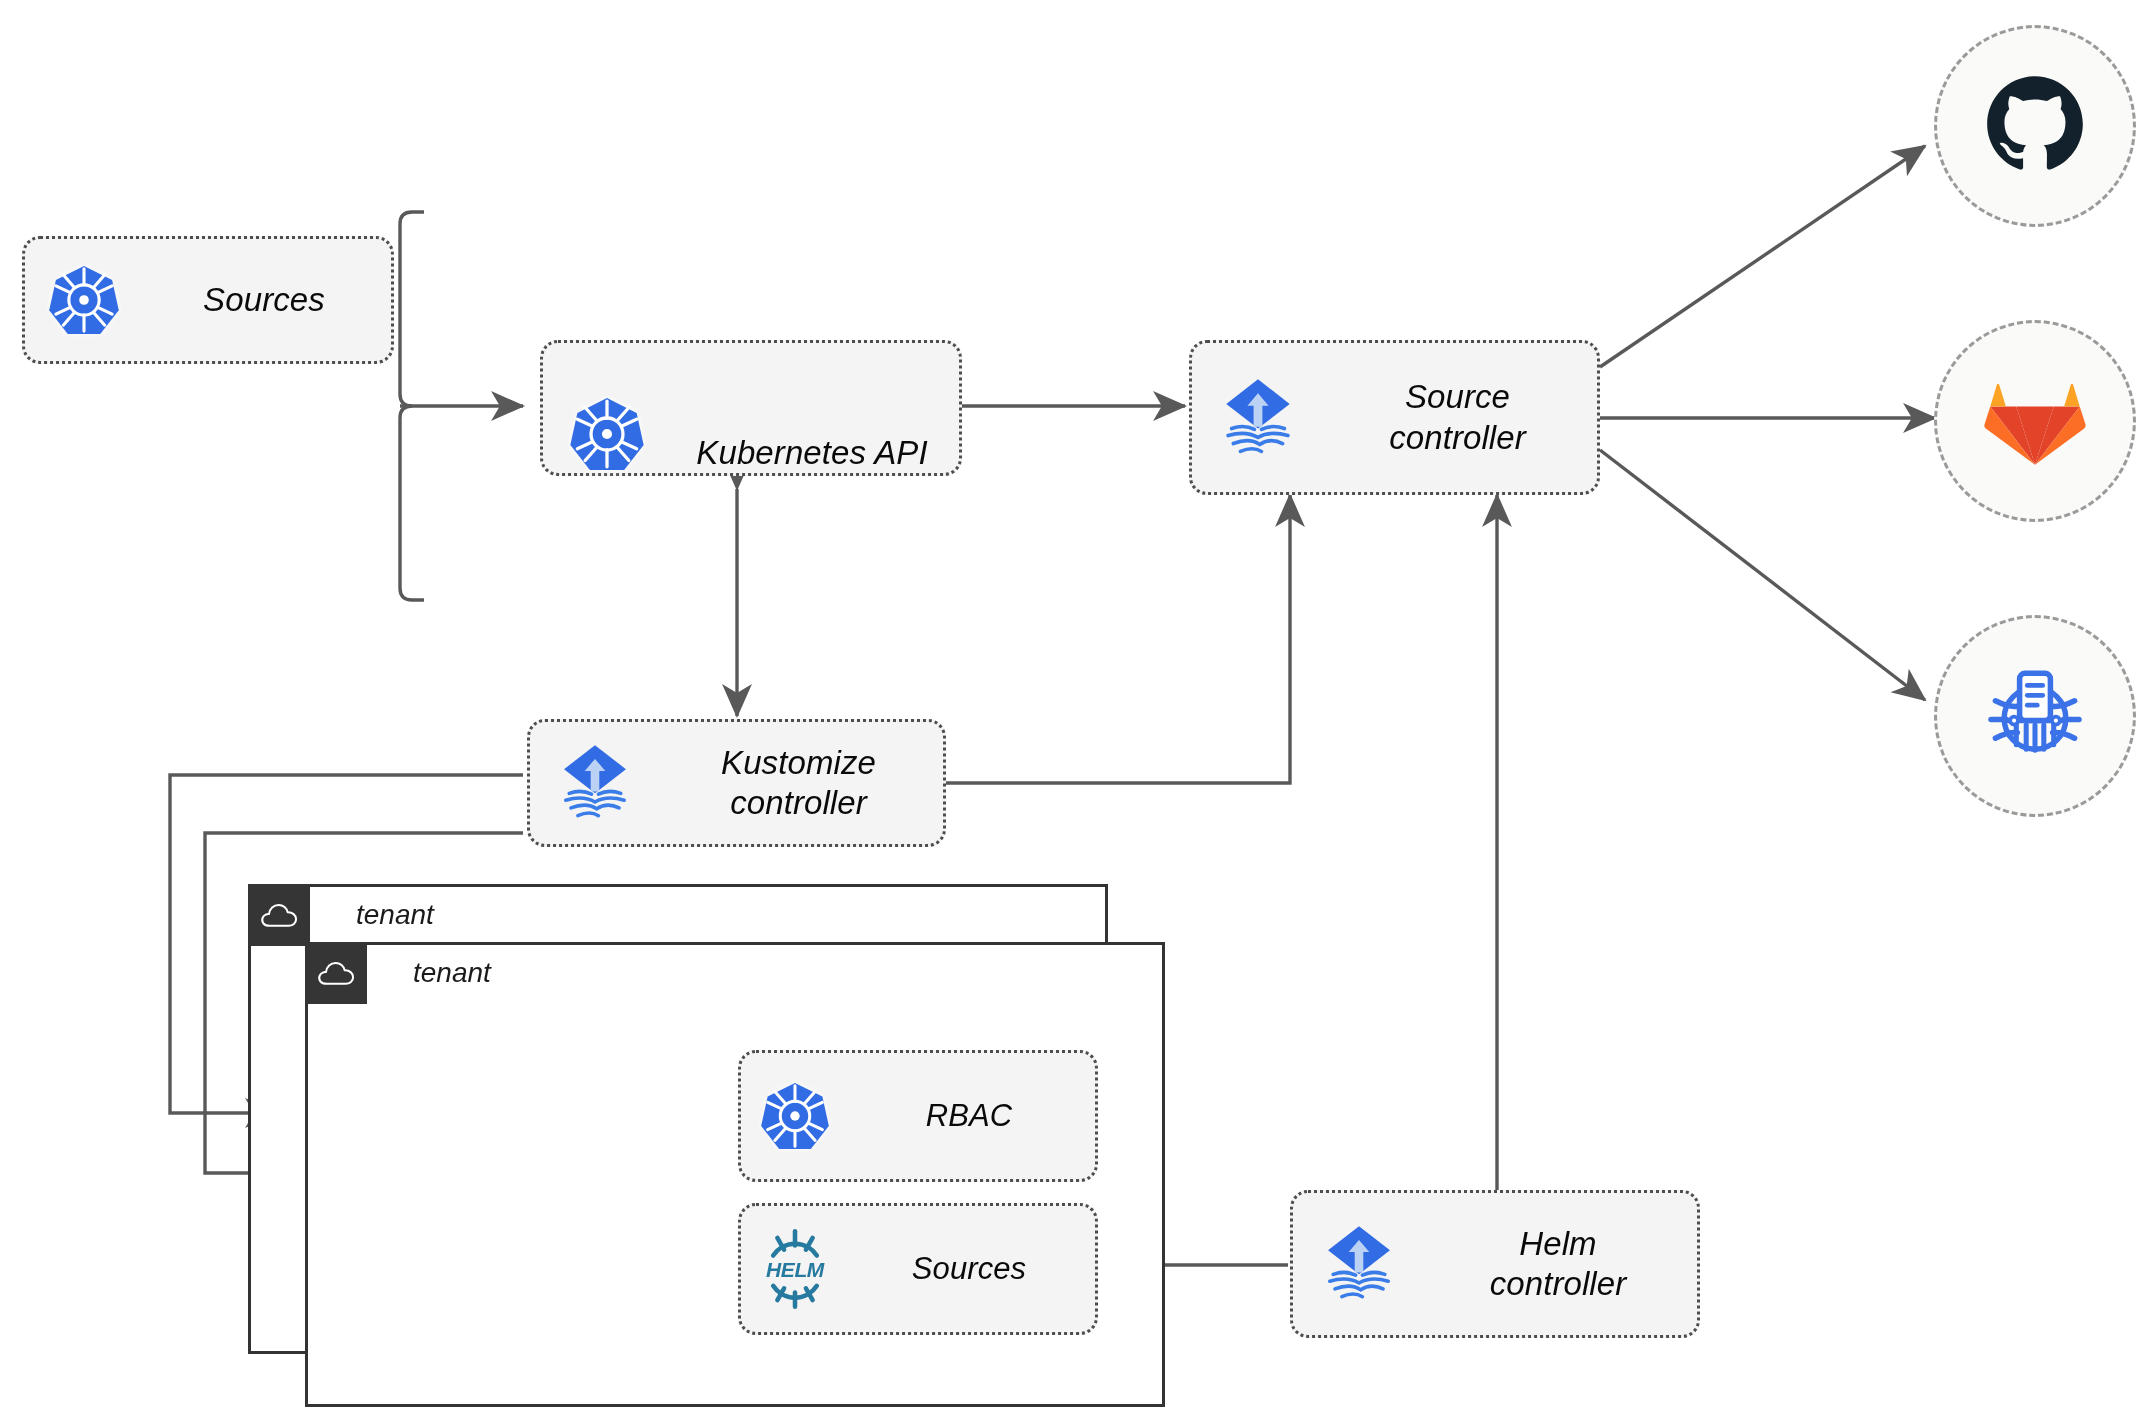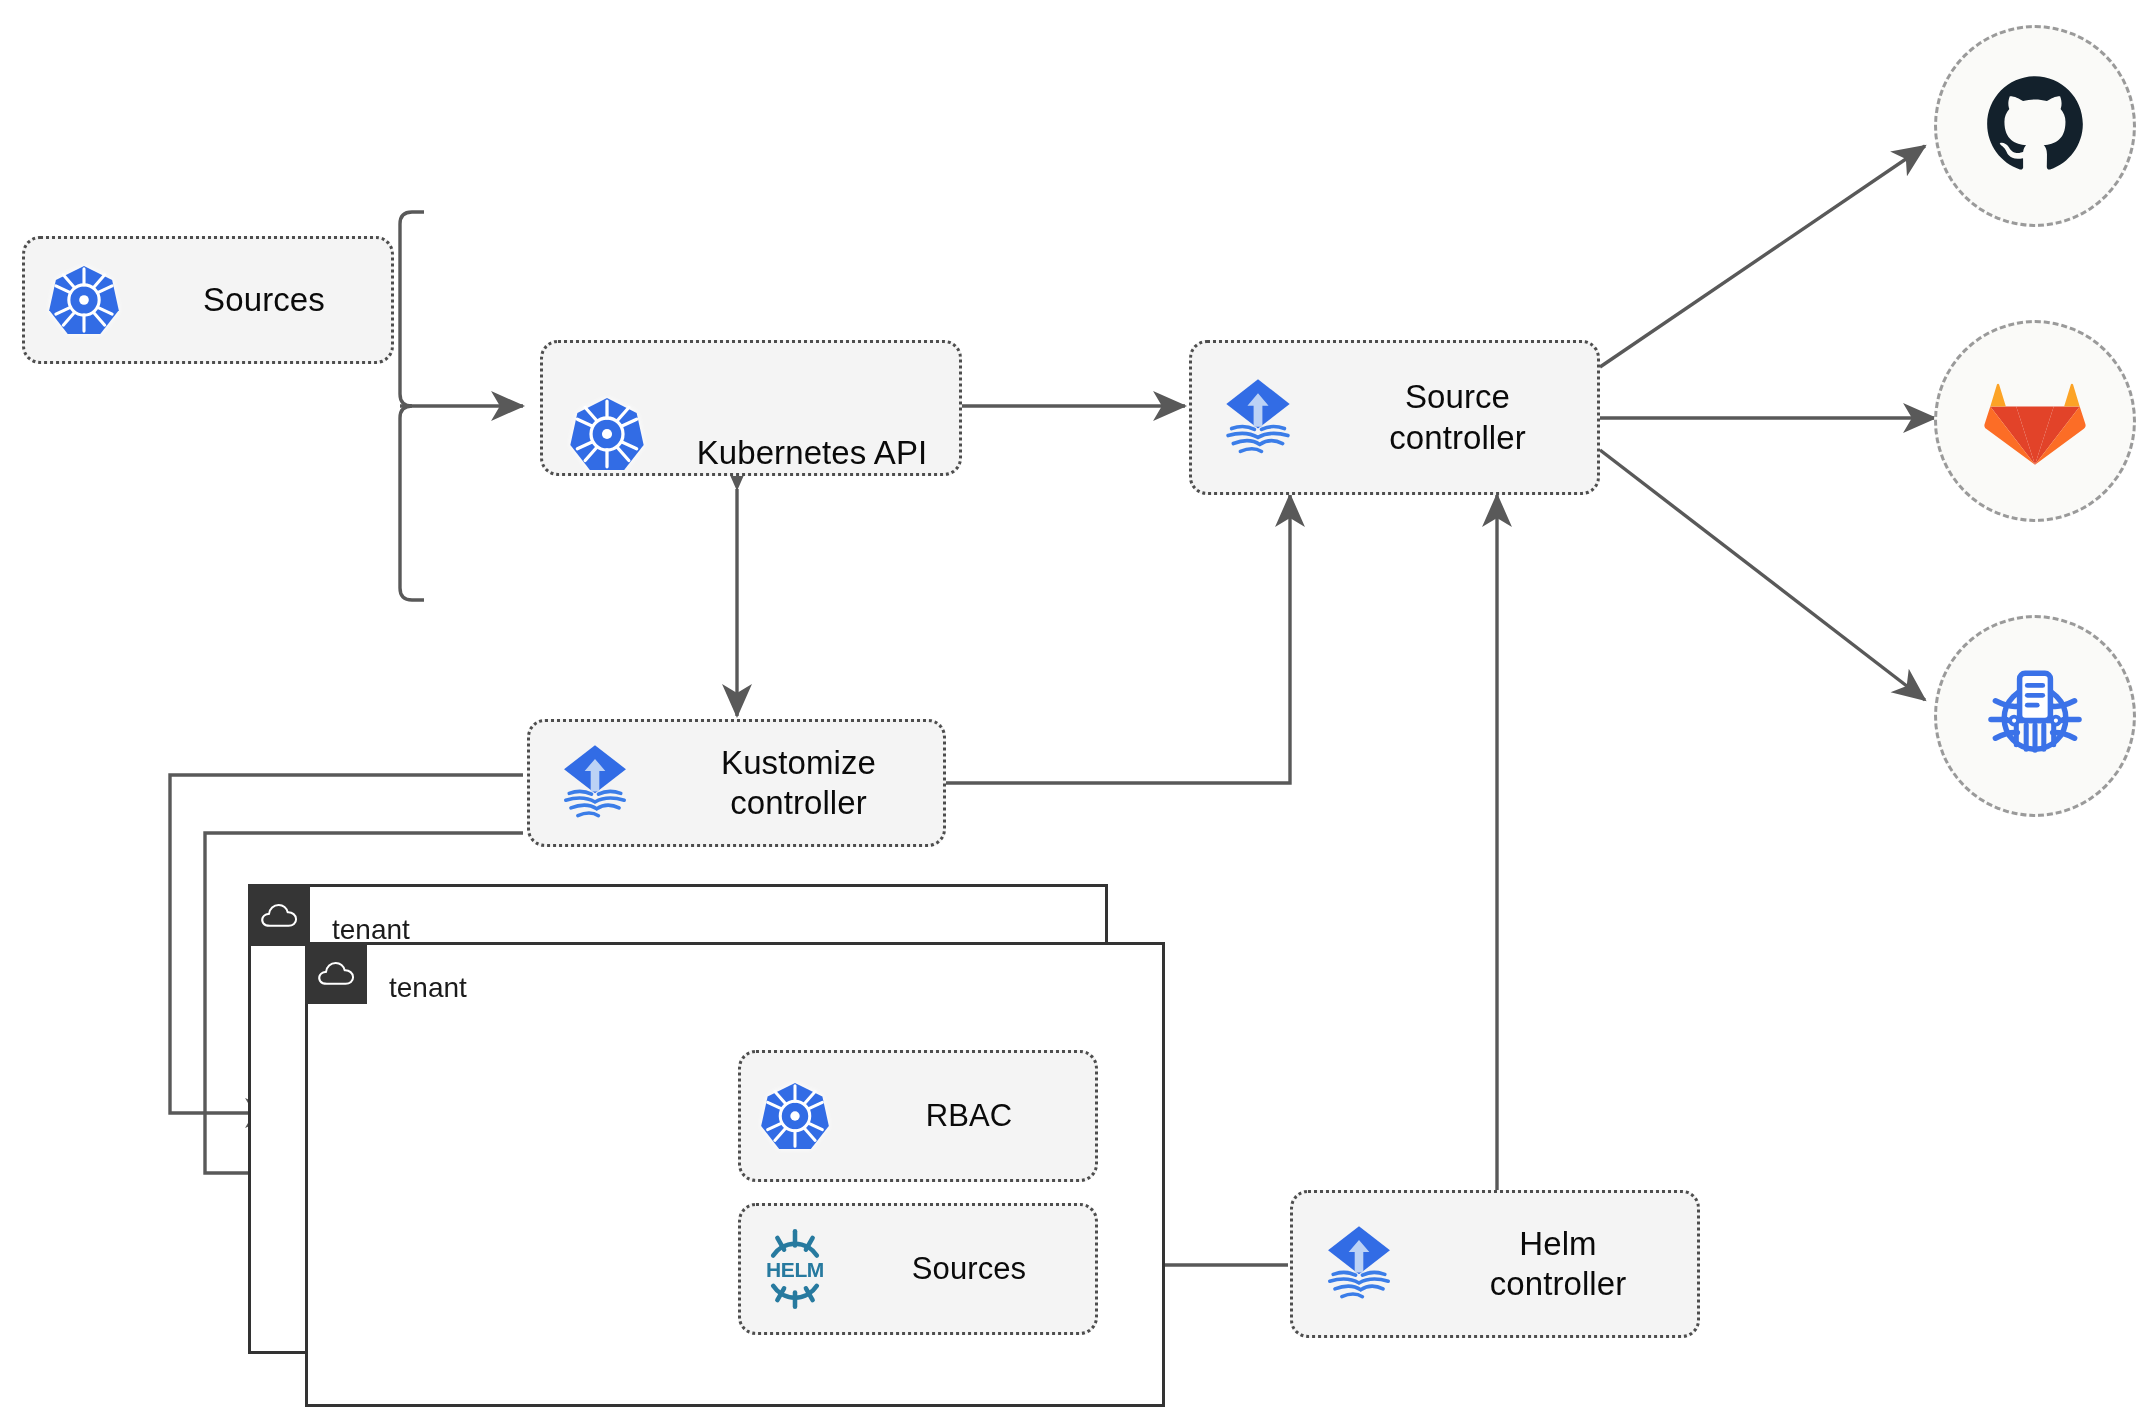--- a/index.html
+++ b/index.html
@@ -1,32 +1,32 @@
 <!DOCTYPE html>
 <html><head>
 <meta charset="utf-8">
 <style>
   html,body{margin:0;padding:0;background:#ffffff;}
   body{width:2144px;height:1407px;position:relative;overflow:hidden;
        font-family:"Liberation Sans","DejaVu Sans",sans-serif;}
-  #stage{position:absolute;inset:0;width:2144px;height:1407px;}
+  #stage{position:absolute;inset:0;width:2144px;height:1407px;font-style:italic;}
 
   
   .node{position:absolute;box-sizing:border-box;background:#f4f4f4;
         border:3px dotted #4d4d4d;border-radius:18px;
         display:flex;align-items:center;}
   .node .ico{flex:0 0 auto;display:flex;align-items:center;justify-content:center;}
   .node .lbl{flex:1 1 auto;text-align:center;color:#0a0a0a;line-height:1.22;
              font-size:33px;letter-spacing:.1px;padding-right:6px;}
   .node.small .lbl{font-size:31px;}
 
   
   .tenant{position:absolute;box-sizing:border-box;background:#ffffff;
           border:3px solid #333333;}
-  .tenant-tab{position:absolute;top:-3px;left:-3px;height:62px;display:flex;align-items:flex-end;}
+  .tenant-tab{position:absolute;top:-3px;left:-3px;height:62px;display:flex;align-items:center;gap:24px;}
   .tenant-tab .tabicon{width:62px;height:62px;background:#353535;
         display:flex;align-items:center;justify-content:center;}
   .tenant-tab .tabtext{padding-left:22px;font-size:28px;color:#1b1b1b;}
 
   
   .circle{position:absolute;border-radius:50%;background:#fafaf8;
           border:3px dashed #9a9a9a;display:flex;align-items:center;justify-content:center;}
 
   svg.edges{position:absolute;left:0;top:0;width:2144px;height:1407px;
             pointer-events:none;overflow:visible;}

